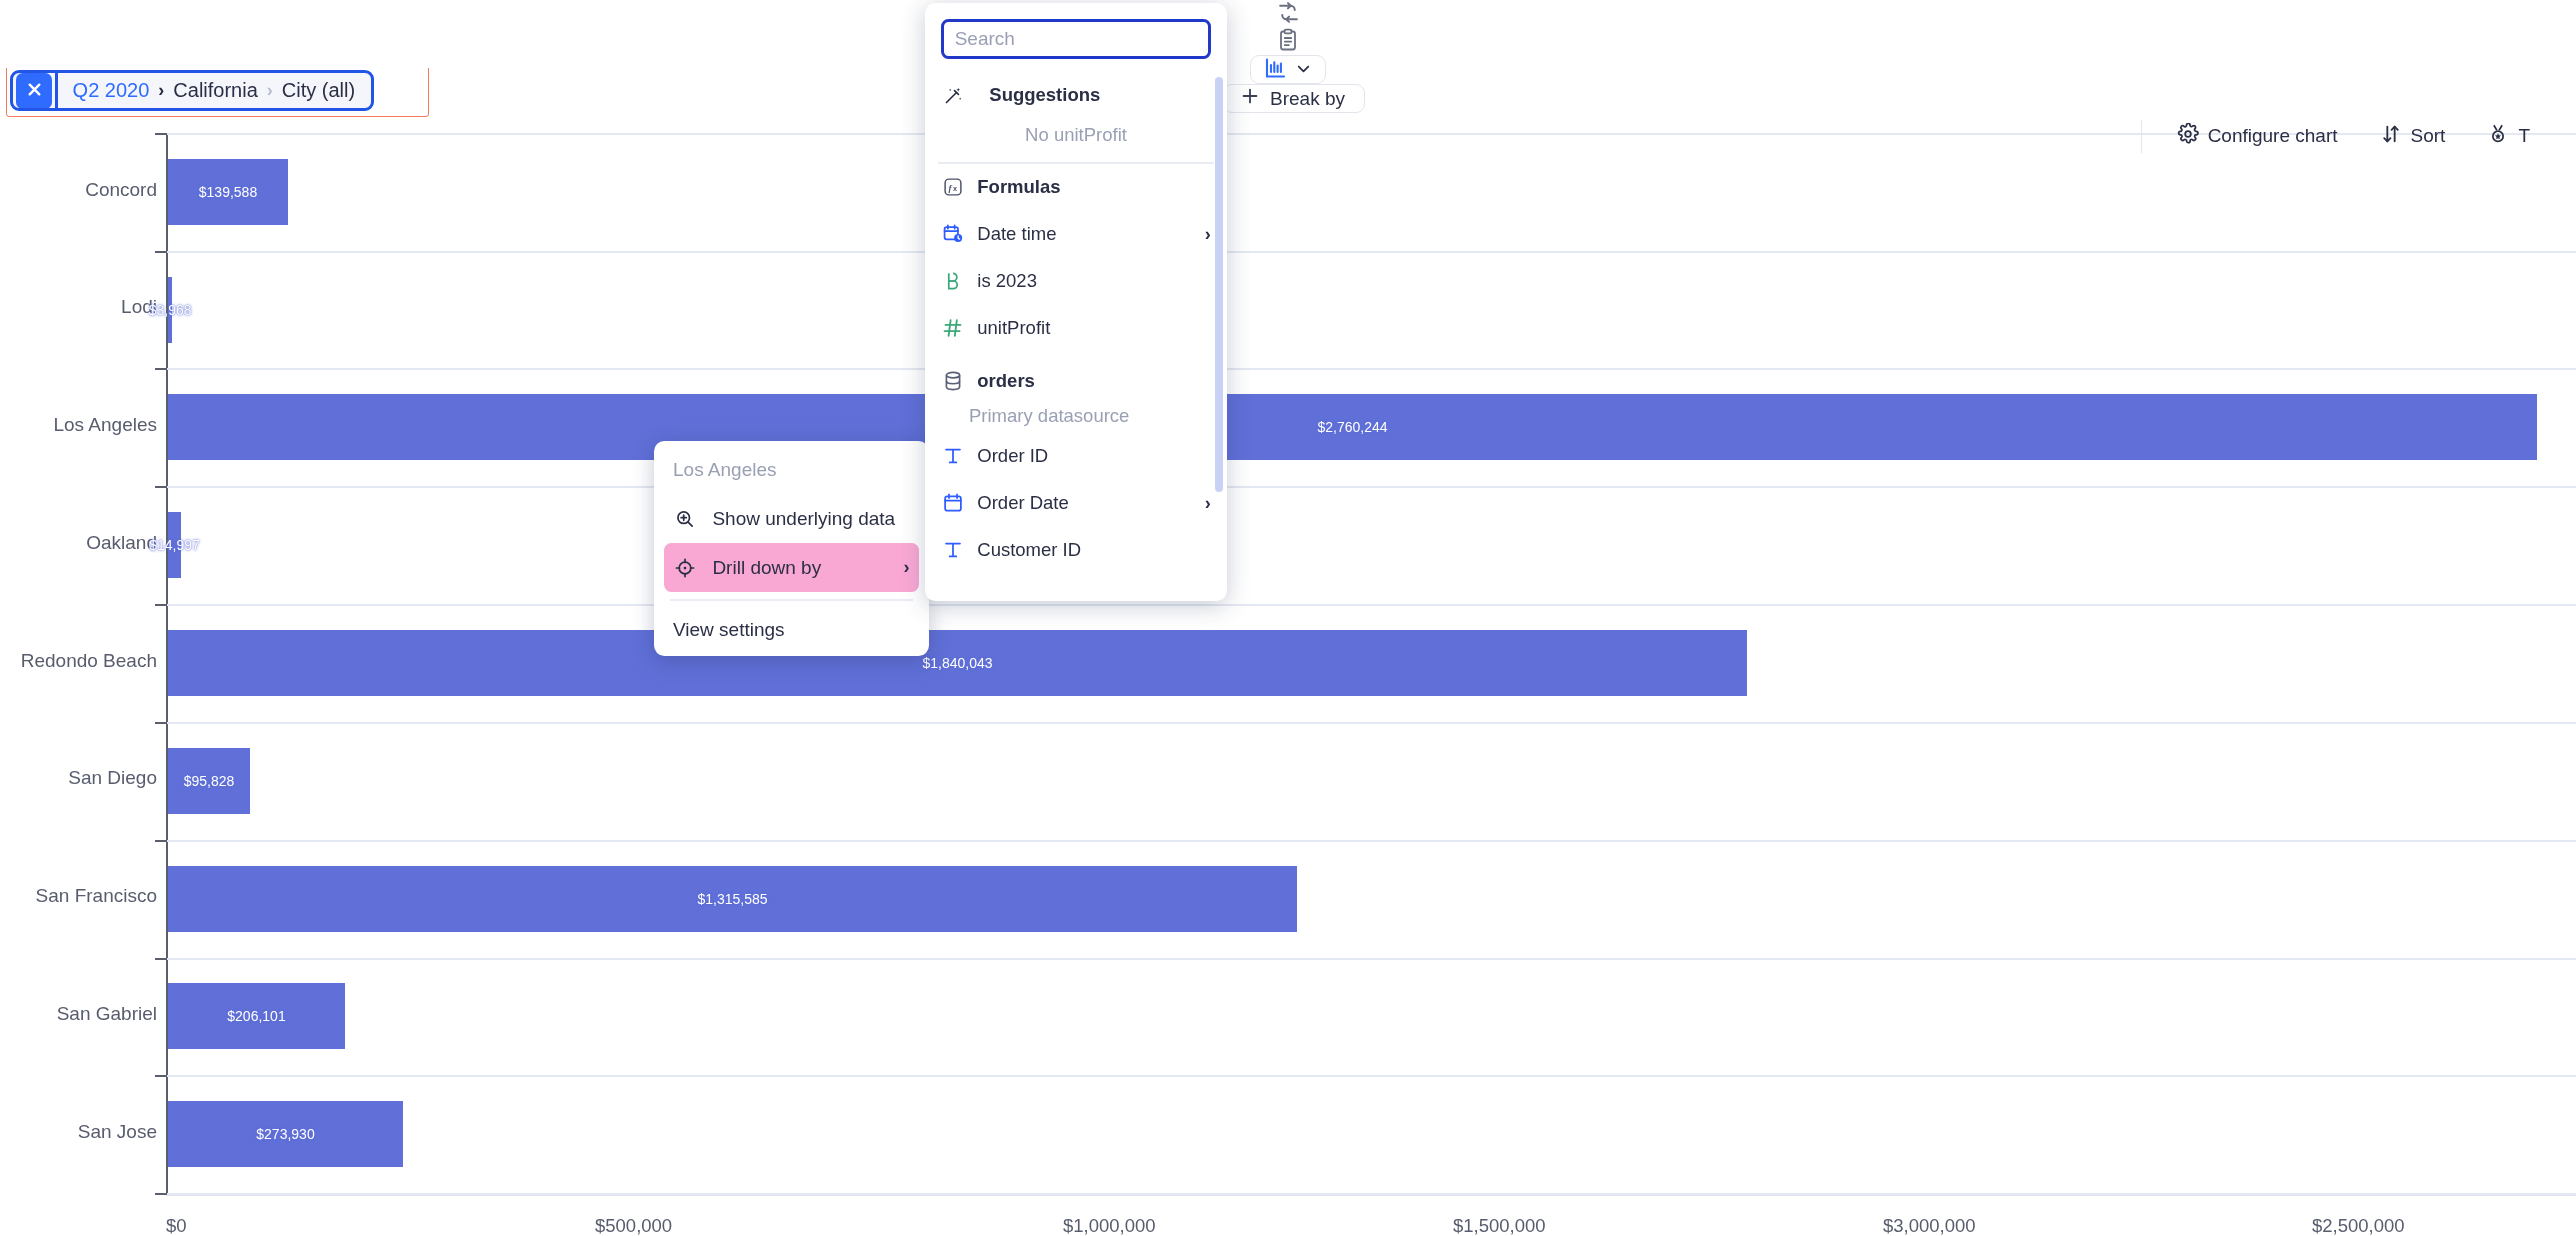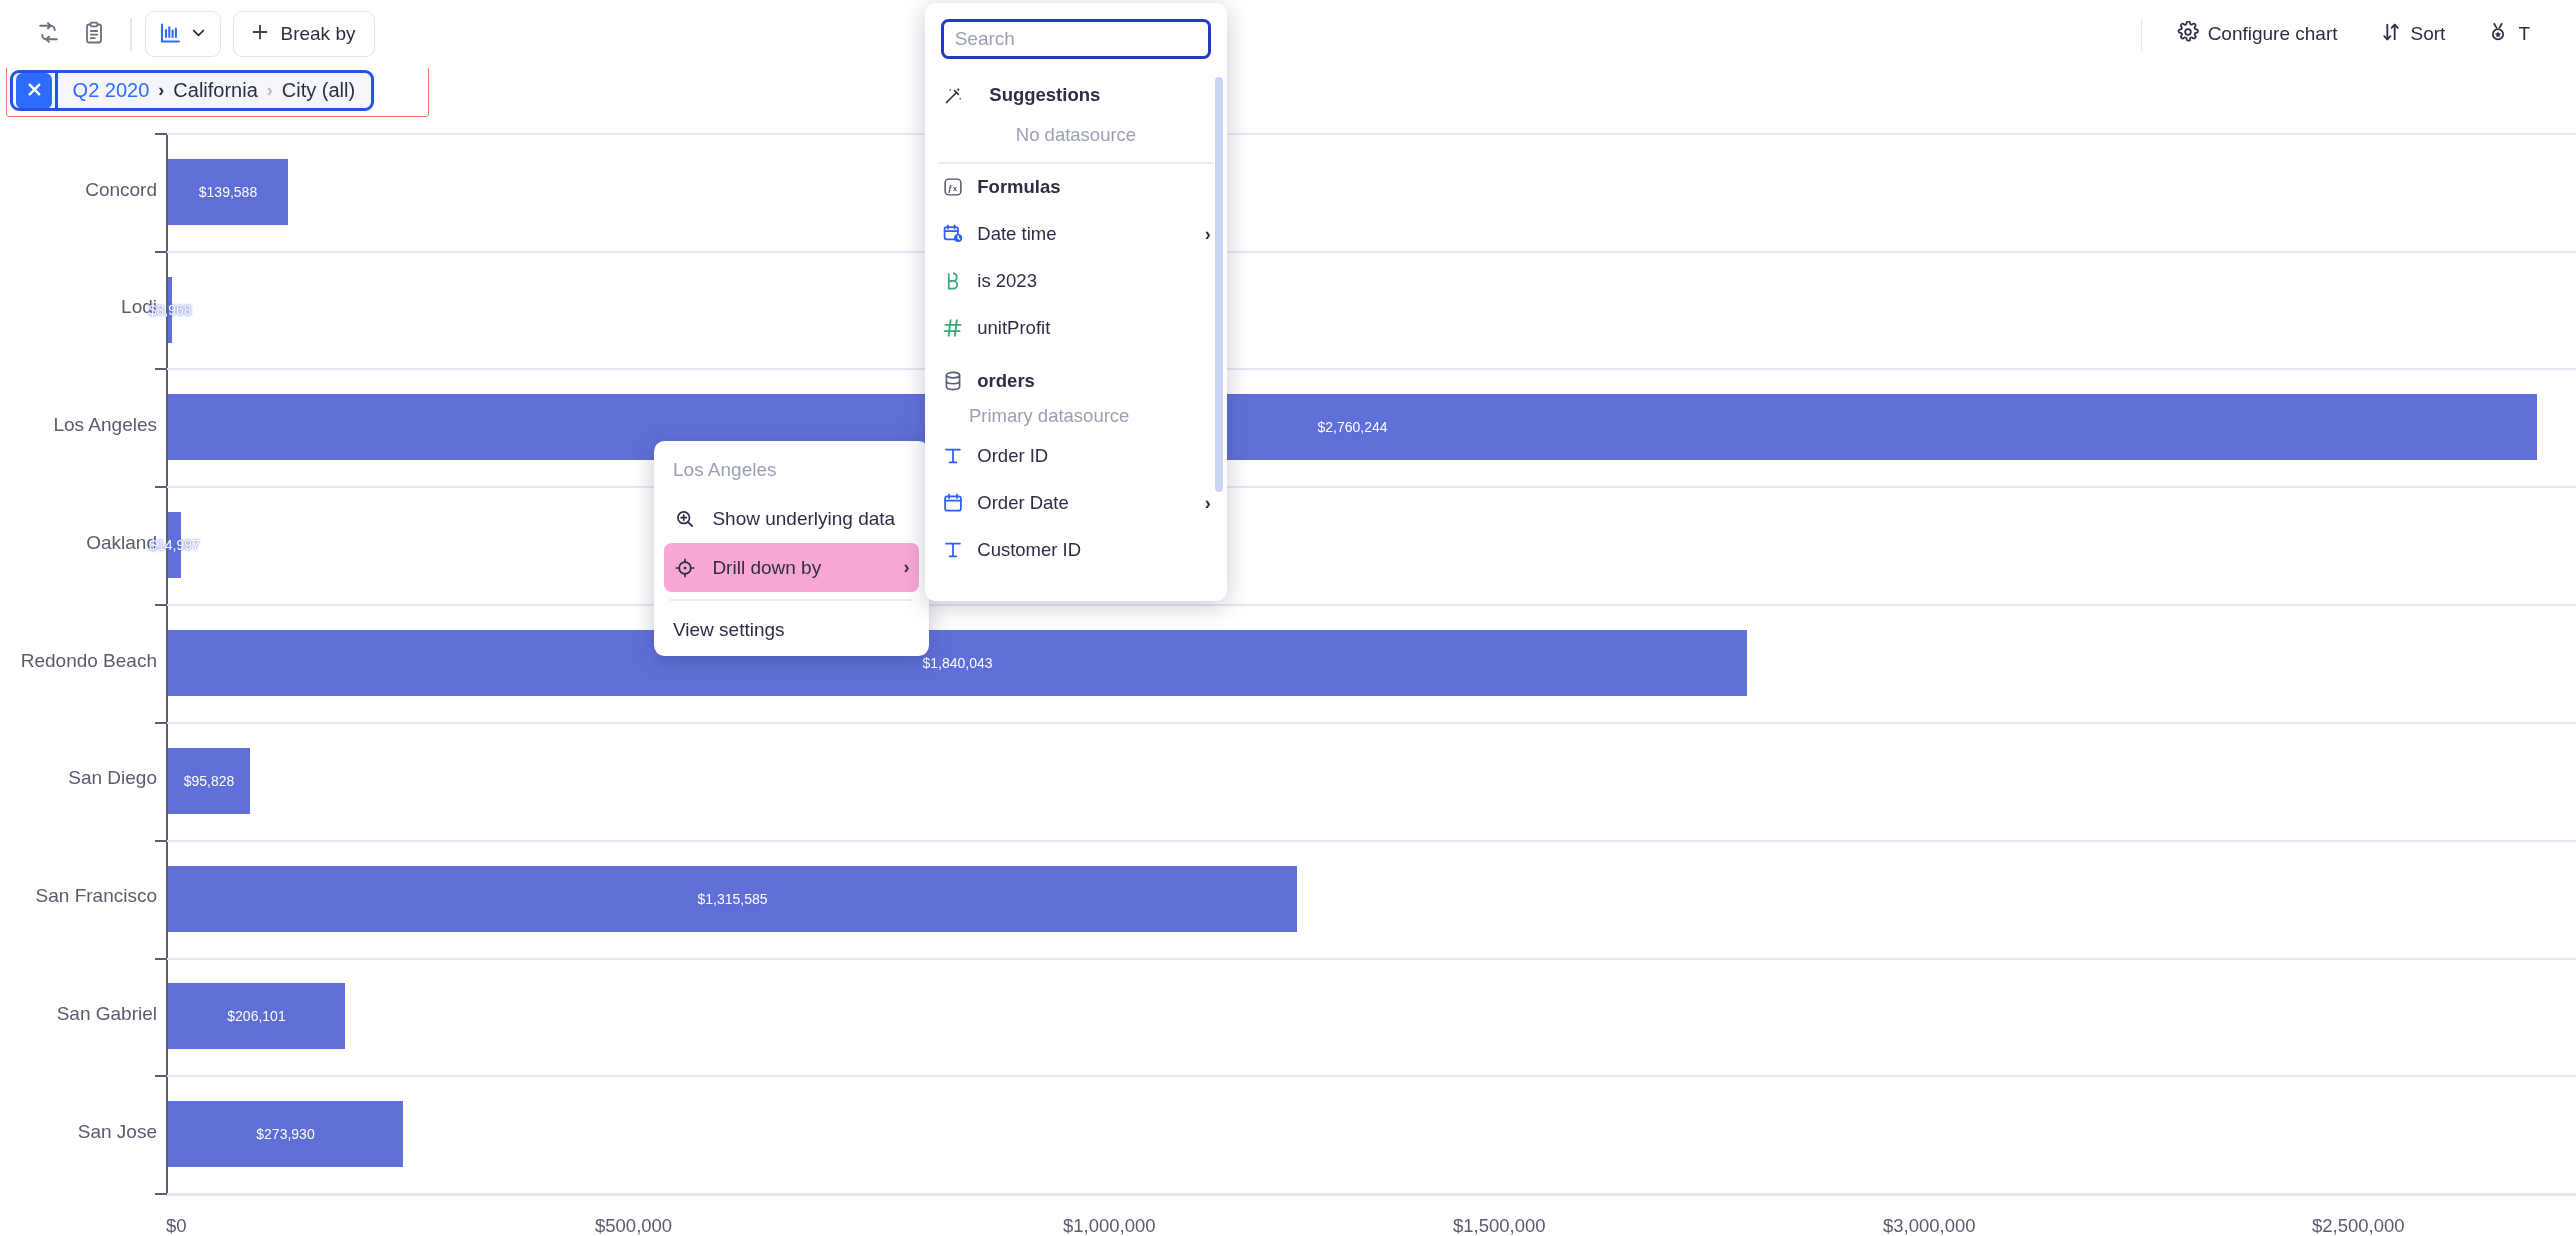--- a/index.html
+++ b/index.html
@@ -12,20 +12,21 @@
   }
 
   
   .toolbar {
     position: absolute; top: 0; left: 0;
     width: 2576px; height: 68px;
     display: flex; align-items: center;
     padding: 0 25px;
     background: #fff;
     z-index: 5;
+    flex-direction: column;
   }
   .tb-icon-btn {
     width: 46px; height: 46px;
     display: flex; align-items: center; justify-content: center;
     border-radius: 7.4px;
     cursor: pointer;
   }
   .tb-sep {
     width: 1.5px; height: 33px;
     background: #e3e5ec;
@@ -492,21 +493,21 @@
         <svg width="21" height="21" viewBox="0 0 24 24" fill="none" stroke="#2b2f45" stroke-width="1.9" stroke-linecap="round" stroke-linejoin="round">
           <path d="M4 20 15.4 8.6"></path>
             <path d="m13.2 6.4 4.4 4.4"></path>
           <path d="M17.4 3.2l.6 1.6 1.6.6-1.6.6-.6 1.6-.6-1.6-1.6-.6 1.6-.6z" fill="#2b2f45" stroke="none"></path>
           <path d="M8.2 4.2l.4 1 1 .4-1 .4-.4 1-.4-1-1-.4 1-.4z" fill="#2b2f45" stroke="none"></path>
           <path d="M19.6 14.4l.4 1 1 .4-1 .4-.4 1-.4-1-1-.4 1-.4z" fill="#2b2f45" stroke="none"></path>
         </svg>
       </span>
       <span>Suggestions</span>
     </div>
-    <div class="dd-empty">No datasource</div>
+    <div class="dd-empty">No unitProfit</div>
     <div class="dd-sep"></div>
 
     <div class="dd-item bold">
       <span class="dd-icon">
         <svg width="22" height="22" viewBox="0 0 24 24" fill="none" stroke="#4b5068" stroke-width="1.6" style="font-size:25px">
           <rect x="3.4" y="3.4" width="17.2" height="17.2" rx="4"></rect>
           <text x="7" y="16" font-size="10" fill="#4b5068" stroke="none" font-style="italic" font-family="serif">f</text>
           <text x="12" y="16.5" font-size="8" fill="#4b5068" stroke="none" font-family="sans-serif">x</text>
         </svg>
       </span>

